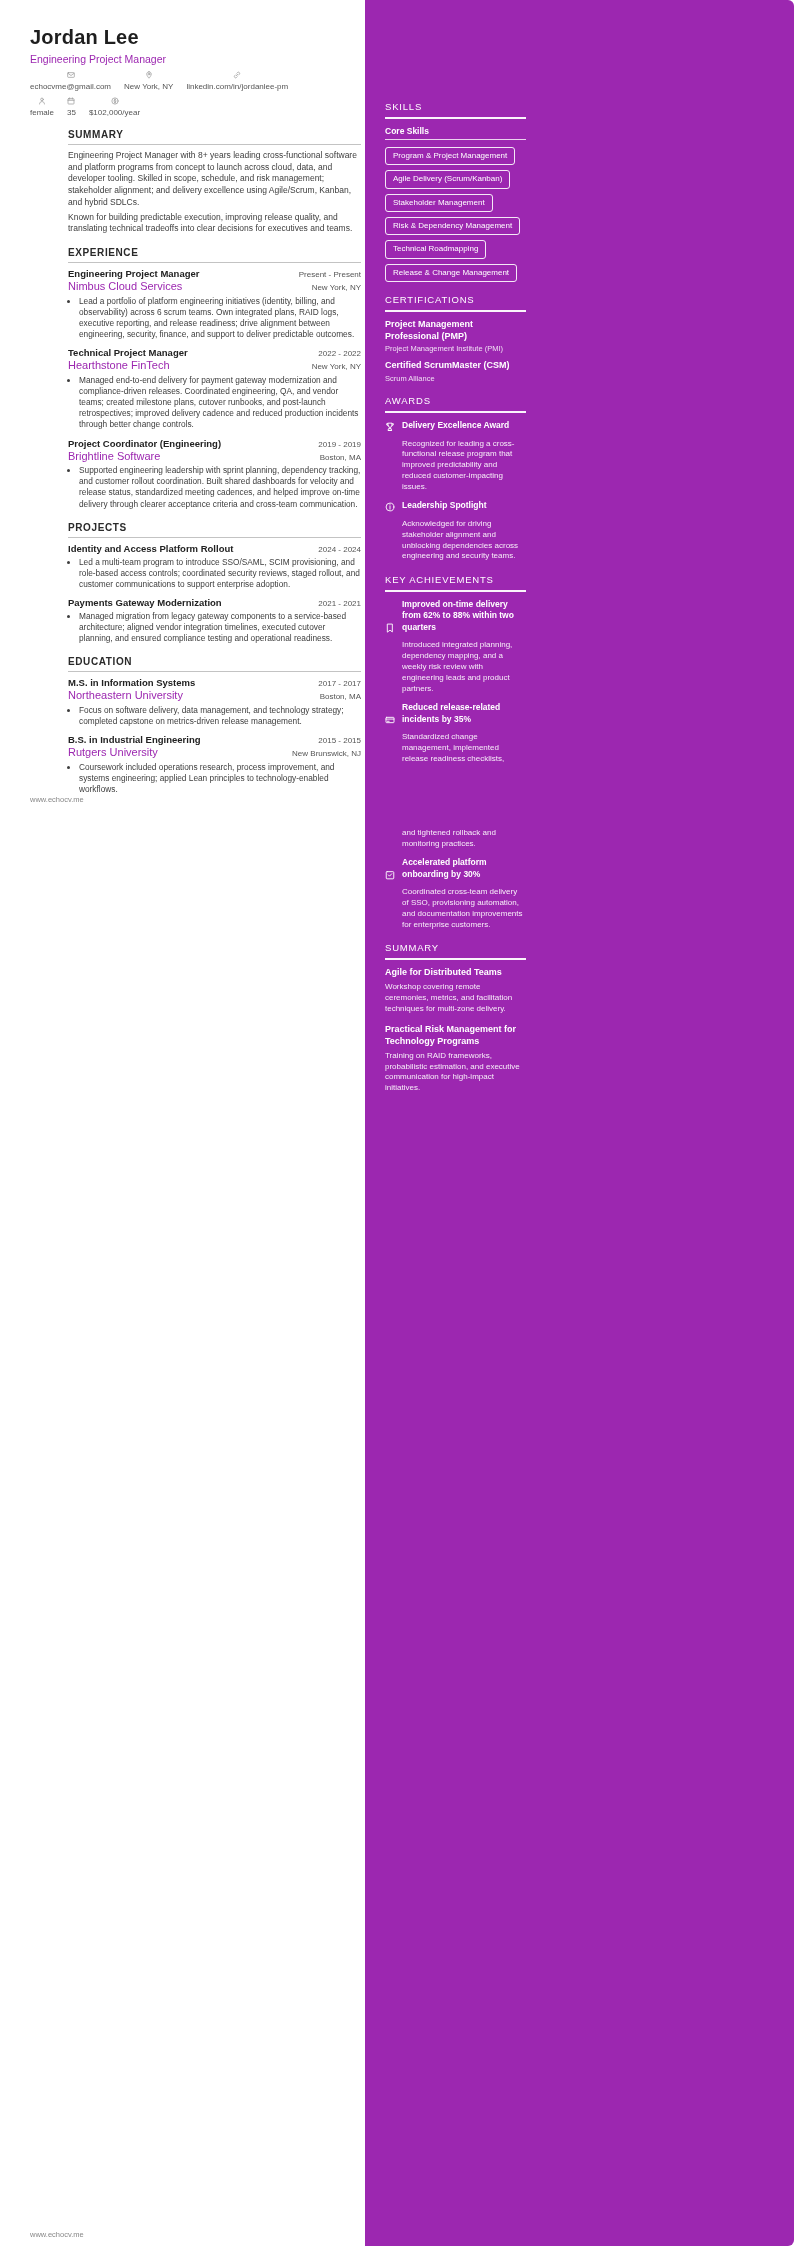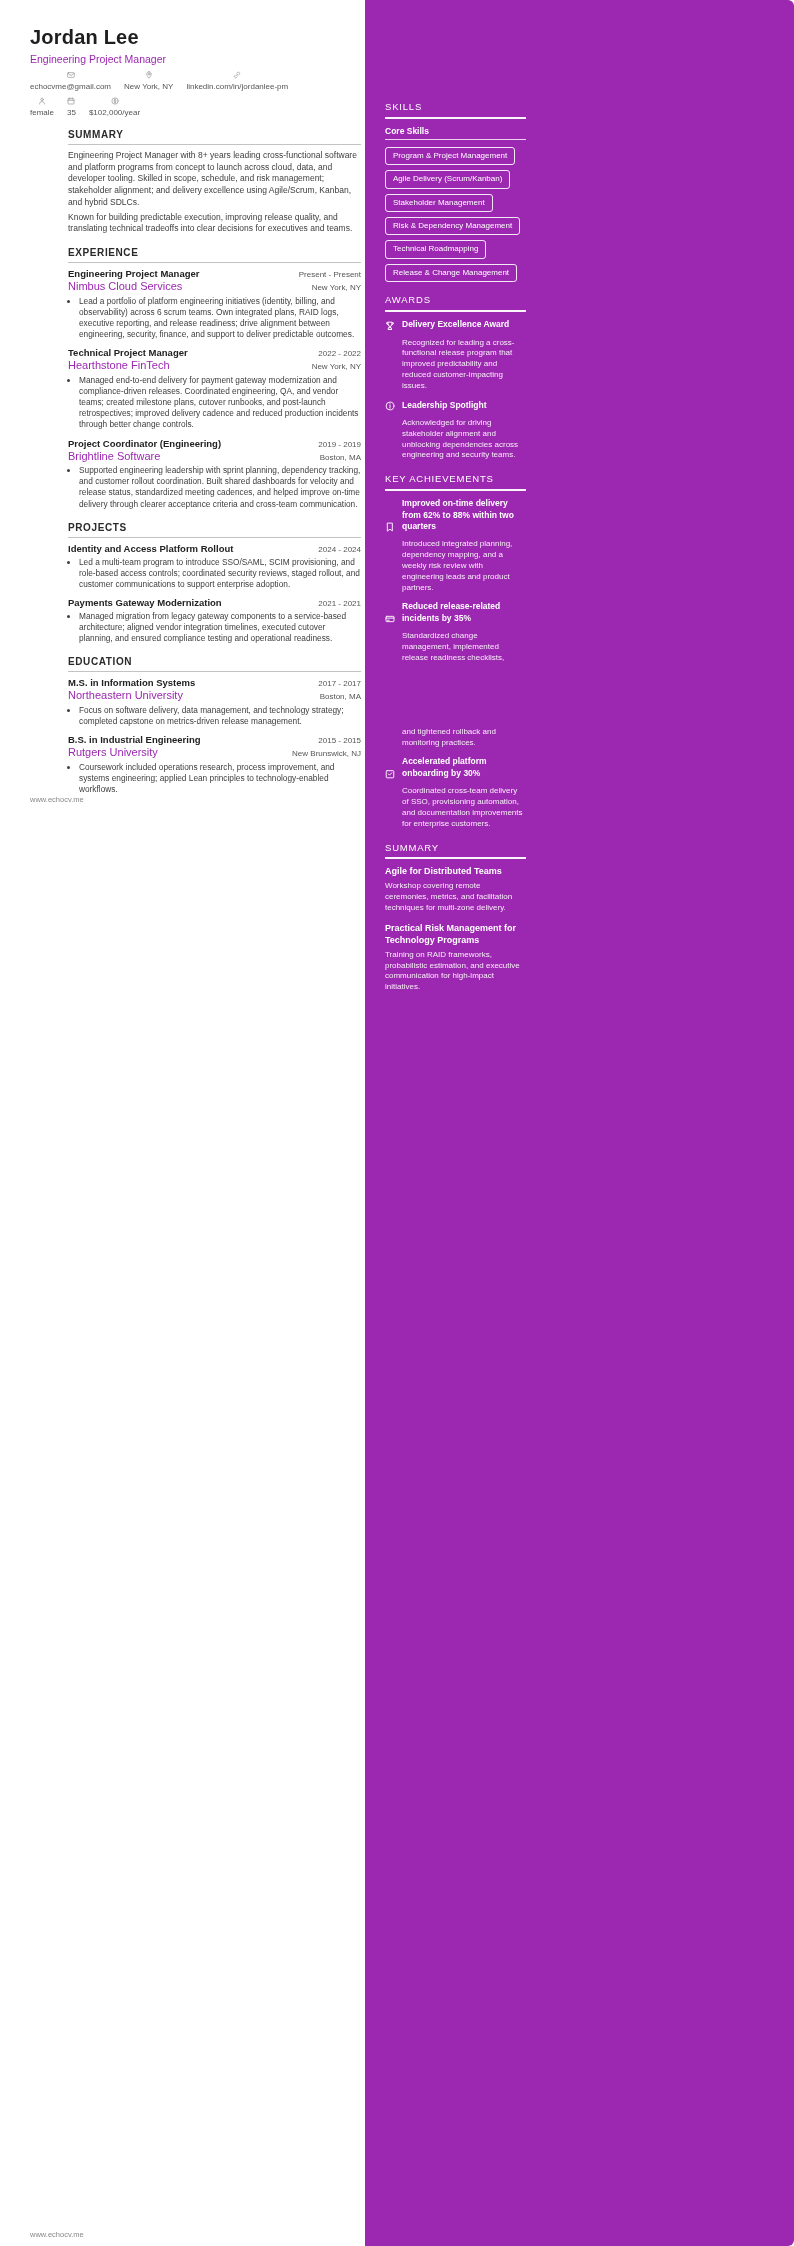--- a/index.html
+++ b/index.html
@@ -253,20 +253,31 @@
       <h2 class="sb-h">SKILLS</h2>
       <div class="skill-group-h">Core Skills</div>
       <div class="pill">Program &amp; Project Management</div>
       <div class="pill">Agile Delivery (Scrum/Kanban)</div>
       <div class="pill">Stakeholder Management</div>
       <div class="pill">Risk &amp; Dependency Management</div>
       <div class="pill">Technical Roadmapping</div>
       <div class="pill">Release &amp; Change Management</div>
     </div>
 
+    <div class="sb-section">
+      <h2 class="sb-h">CERTIFICATIONS</h2>
+      <div class="cert-item">
+        <div class="cert-name">Project Management Professional (PMP)</div>
+        <div class="cert-issuer">Project Management Institute (PMI)</div>
+      </div>
+      <div class="cert-item">
+        <div class="cert-name">Certified ScrumMaster (CSM)</div>
+        <div class="cert-issuer">Scrum Alliance</div>
+      </div>
+    </div>
 
     <div class="sb-section">
       <h2 class="sb-h">AWARDS</h2>
 
       <div class="ico-item">
         <div class="ico-row">
           <span class="sb-icon">
               <svg viewBox="0 0 12 12">
                 <path d="M3.6 1.4 H8.4 V4 A2.4 2.4 0 0 1 3.6 4 Z"></path>
                 <path d="M3.6 2.1 H1.9 A1.7 1.7 0 0 0 3.8 4.1"></path>

